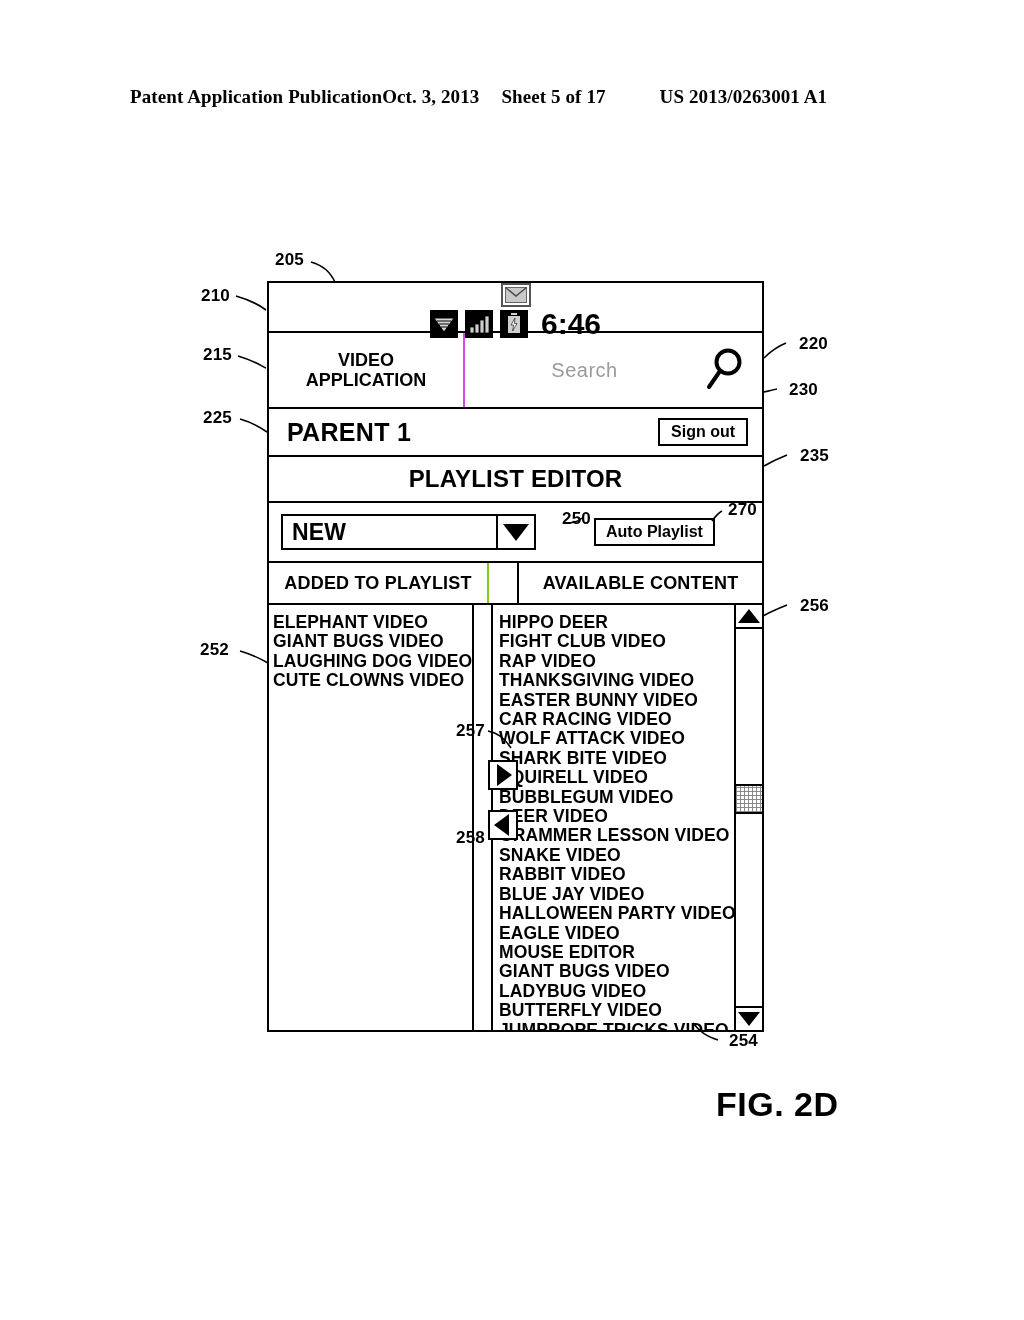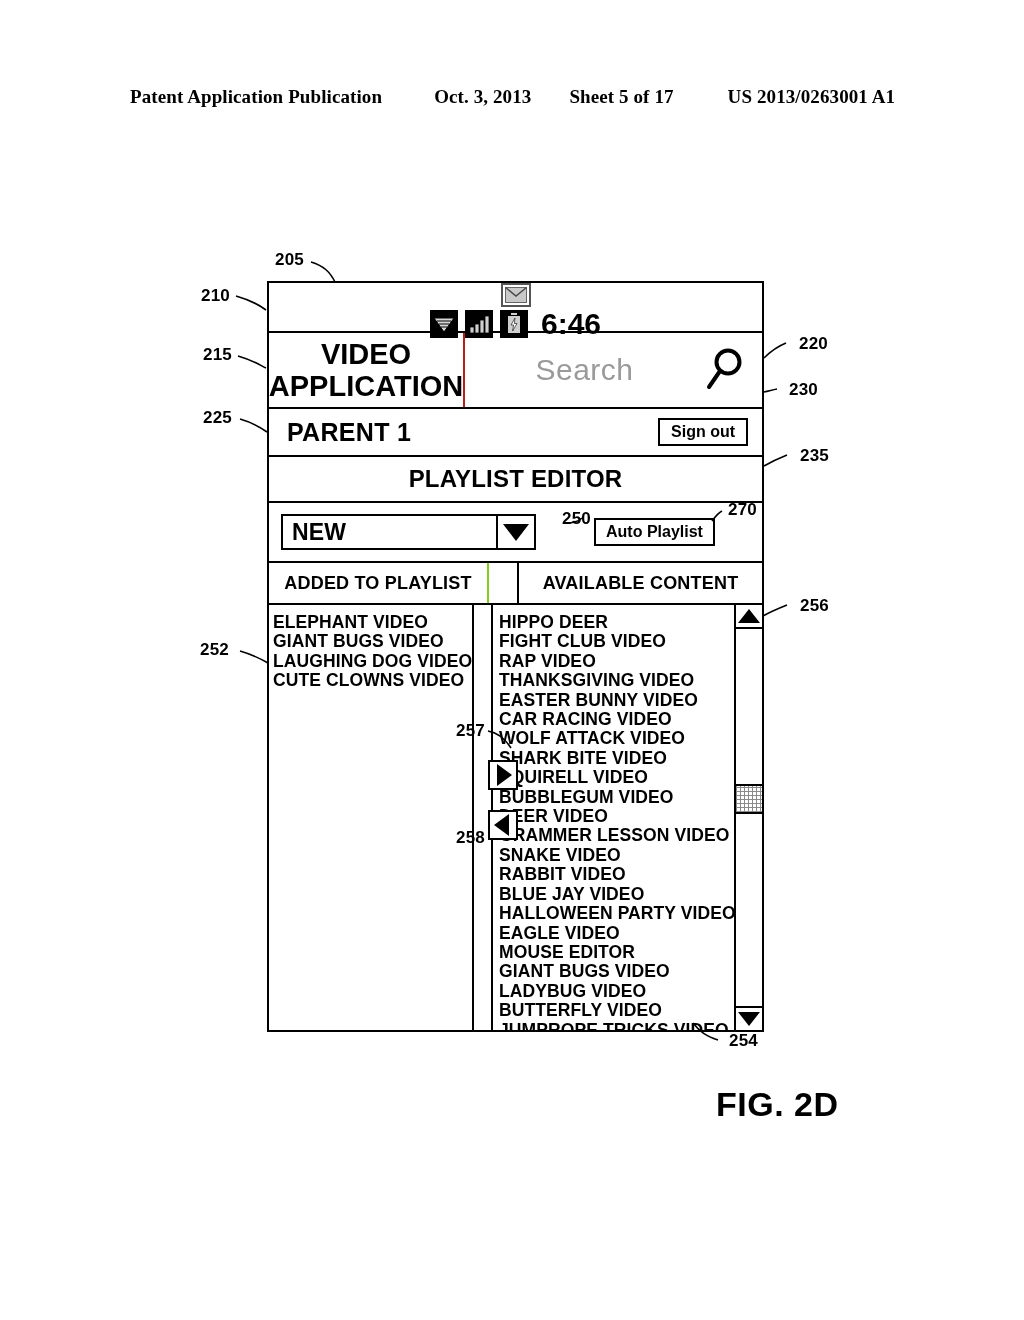--- a/index.html
+++ b/index.html
@@ -25,22 +25,22 @@
     height: 26px;
     display: flex;
     align-items: baseline;
     font-family: "Liberation Serif", serif;
     font-weight: bold;
     font-size: 19px;
     letter-spacing: 0.1px;
     white-space: nowrap;
   }
   .ph-pub   { }
-  .ph-date  { margin-left: 52px; }
-  .ph-sheet { margin-left: 38px; }
+  .ph-date  { }
+  .ph-sheet { margin-left: 22px; }
   .ph-num   { margin-left: 54px; }
 
   
   .fig-caption {
     position: absolute;
     left: 716px;
     top: 1085px;
     font-family: "Liberation Sans", sans-serif;
     font-weight: bold;
     font-size: 34px;
@@ -95,44 +95,44 @@
   }
 
   
   .approw {
     display: flex;
     border-bottom: 2px solid #000;
     height: 74px;
   }
   .app-title {
     width: 196px;
-    border-right: 2px solid #b91c1c;
+    border-right: 2px solid #d946ef;
     box-sizing: border-box;
     display: flex;
     flex-direction: column;
     align-items: center;
     justify-content: center;
     font-weight: bold;
-    font-size: 29px;
+    font-size: 18px;
     line-height: 1.12;
   }
   .search-cell {
     flex: 1;
     display: flex;
     align-items: center;
     justify-content: space-between;
     padding: 0 14px 0 0;
     box-sizing: border-box;
     position: relative;
   }
   .search-placeholder {
     flex: 1;
     text-align: center;
     color: #9a9a9a;
-    font-size: 30px;
+    font-size: 20px;
     letter-spacing: 0.5px;
   }
   .search-icon { width: 44px; height: 46px; flex: 0 0 auto; }
 
   
   .userrow {
     height: 48px;
     border-bottom: 2px solid #000;
     display: flex;
     align-items: center;

